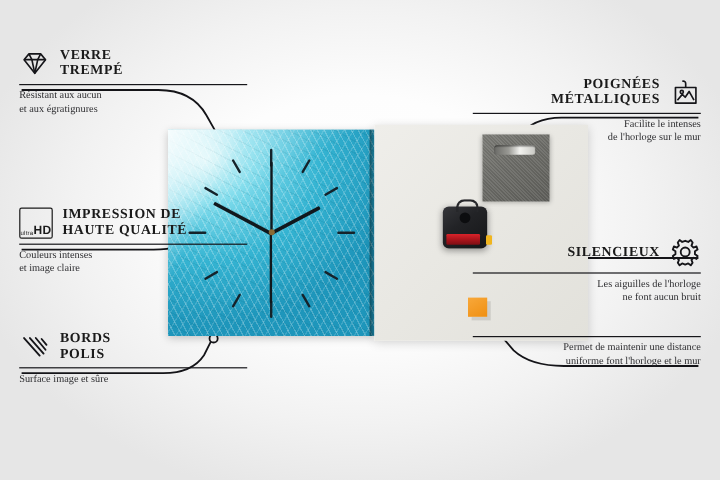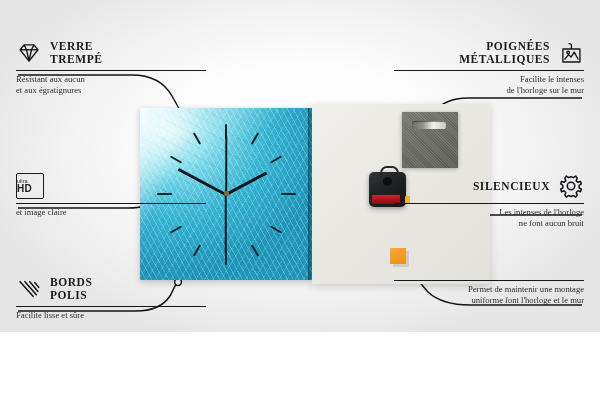--- a/index.html
+++ b/index.html
@@ -3,21 +3,21 @@
 <meta charset="utf-8">
 <style>
   html,body{margin:0;padding:0;}
   body{
     width:600px;height:400px;overflow:hidden;
     font-family:"Liberation Serif",serif;
     background:#ffffff;
     position:relative;
   }
   #stage{
-    position:absolute;inset:0;width:600px;height:332px;overflow:hidden;
+    position:absolute;inset:0;width:600px;height:400px;overflow:hidden;
     background:
       radial-gradient(ellipse 55% 60% at 50% 45%, #ffffff 0%, #fdfdfd 42%, #f2f2f2 72%, #e6e6e6 100%);
     text-decoration: underline;
   }
   
   #wires{position:absolute;left:0;top:0;width:600px;height:400px;}
   
   .product{position:absolute;}
   #clock-panel{
     left:140px;top:108px;width:172px;height:172px;
@@ -74,36 +74,36 @@
   #foam-spacer{
     left:390px;top:248px;width:16px;height:16px;
     background:linear-gradient(150deg,#f8a83a 0%,#ef8f12 100%);
     box-shadow:3px 3px 0 rgba(0,0,0,.10);
   }
   
   .feat{position:absolute;width:205px;}
   .feat.left{text-align:left;}
   .feat.right{text-align:right;}
   .feat-head{display:flex;align-items:center;gap:8px;}
-  .feat.right .feat-head{flex-direction:row-reverse;}
+  .feat.right .feat-head{flex-direction:row-reverse;margin-top:24px;}
   .feat-title{
     font-family:"Liberation Serif",serif;
     font-weight:bold;font-size:11.5px;line-height:13px;
     letter-spacing:.55px;color:#1a1a1a;text-transform:uppercase;
   }
   .rule{height:1.3px;background:#16161a;margin:4px 0 3px 0;}
   .feat-sub{
     font-family:"Liberation Serif",serif;
     font-size:8.6px;line-height:10.4px;color:#2d2d30;
   }
   .ico{width:26px;height:26px;flex:0 0 26px;display:block;}
   
   .hd-badge{
     width:26px;height:24px;border:1.4px solid #1a1a1a;border-radius:2px;
-    display:flex;flex-direction:column;align-items:flex-start;justify-content:center;
+    display:flex;flex-direction:row;align-items:flex-end;justify-content:center;
     font-family:"Liberation Sans",sans-serif;color:#1a1a1a;flex:0 0 26px;
   }
   .hd-top{font-size:5px;line-height:5px;letter-spacing:.2px;}
   .hd-bot{font-size:10px;line-height:10px;font-weight:bold;letter-spacing:.3px;}
 </style>
 </head>
 <body>
 
 <div id="stage">
 
@@ -180,40 +180,45 @@
     <div class="feat-sub">Résistant aux aucun</div>
     <div class="feat-sub">et aux égratignures</div>
   </div>
 
   <div class="feat left" style="left:16px;top:173px;">
     <div class="feat-head">
       <div class="hd-badge">
         <span class="hd-top">ultra</span>
         <span class="hd-bot">HD</span>
       </div>
+      <div>
+        <div class="feat-title">IMPRESSION DE</div>
+        <div class="feat-title">HAUTE QUALITÉ</div>
+      </div>
     </div>
     <div class="rule" style="width:190px;"></div>
+    <div class="feat-sub">Couleurs intenses</div>
     <div class="feat-sub">et image claire</div>
   </div>
 
   <div class="feat left" style="left:16px;top:276px;">
     <div class="feat-head">
       <svg class="ico" viewBox="0 0 32 32" fill="none" stroke="#16161a" stroke-width="1.9" stroke-linecap="round">
         <path d="M5 7 L21 25"></path>
           <path d="M11 7 L25 23"></path>
           <path d="M17 7 L27 19"></path>
           <path d="M23 8 L28 14"></path>
       </svg>
       <div>
         <div class="feat-title">BORDS</div>
         <div class="feat-title">POLIS</div>
       </div>
     </div>
     <div class="rule" style="width:190px;"></div>
-    <div class="feat-sub">Facilite lisse et sûre</div>
+    <div class="feat-sub">Surface image et sûre</div>
     <div class="feat-sub"></div>
   </div>
 
   <div class="feat right" style="left:379px;top:40px;">
     <div class="feat-head">
       <svg class="ico" viewBox="0 0 32 32" fill="none" stroke="#16161a" stroke-width="1.7" stroke-linejoin="round">
         <rect x="6" y="11" width="21" height="16"></rect>
         <path d="M8 24 L13 18 L16 21 L20 15 L25 24"></path>
         <circle cx="12.5" cy="15.5" r="1.6"></circle>
         <path d="M16.5 11 L16.5 7 Q16.5 4 13 4.6"></path>
@@ -232,23 +237,23 @@
     <div class="feat-head">
       <svg class="ico" viewBox="0 0 32 32" fill="none" stroke="#16161a" stroke-width="1.9" stroke-linejoin="round">
         <path d="M16 4.5 l3.1 1.2 2.6-2 1.9 2.6 -1.2 3.1 2.1 2.1 3.1-1.2 1.1 3.1 -2.7 1.8 0 3 2.7 1.8 -1.1 3.1 -3.1-1.2 -2.1 2.1 1.2 3.1 -1.9 2.6 -2.6-2 -3.1 1.2 -3.1-1.2 -2.6 2 -1.9-2.6 1.2-3.1 -2.1-2.1 -3.1 1.2 -1.1-3.1 2.7-1.8 0-3 -2.7-1.8 1.1-3.1 3.1 1.2 2.1-2.1 -1.2-3.1 1.9-2.6 2.6 2 Z"></path>
         <circle cx="16" cy="16" r="4.6"></circle>
       </svg>
       <div>
         <div class="feat-title">SILENCIEUX</div>
       </div>
     </div>
     <div class="rule" style="width:190px;margin-left:15px;"></div>
-    <div class="feat-sub">Les intenses de l'horloge</div>
+    <div class="feat-sub">Les aiguilles de l'horloge</div>
     <div class="feat-sub">ne font aucun bruit</div>
   </div>
 
   <div class="feat right" style="left:379px;top:276px;">
     <div class="rule" style="width:190px;margin-left:15px;"></div>
-    <div class="feat-sub">Permet de maintenir une montage</div>
+    <div class="feat-sub">Permet de maintenir une distance</div>
     <div class="feat-sub">uniforme font l'horloge et le mur</div>
   </div>
 
 </div>
 
 </body></html>

